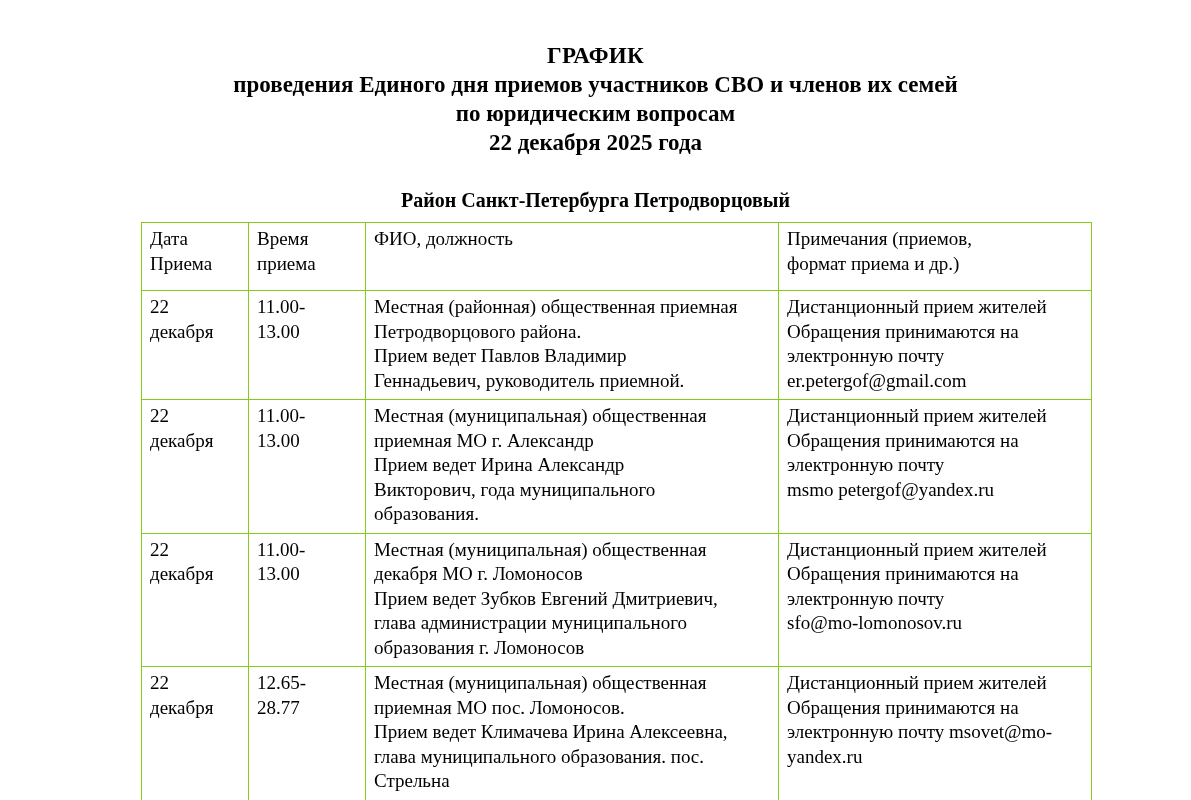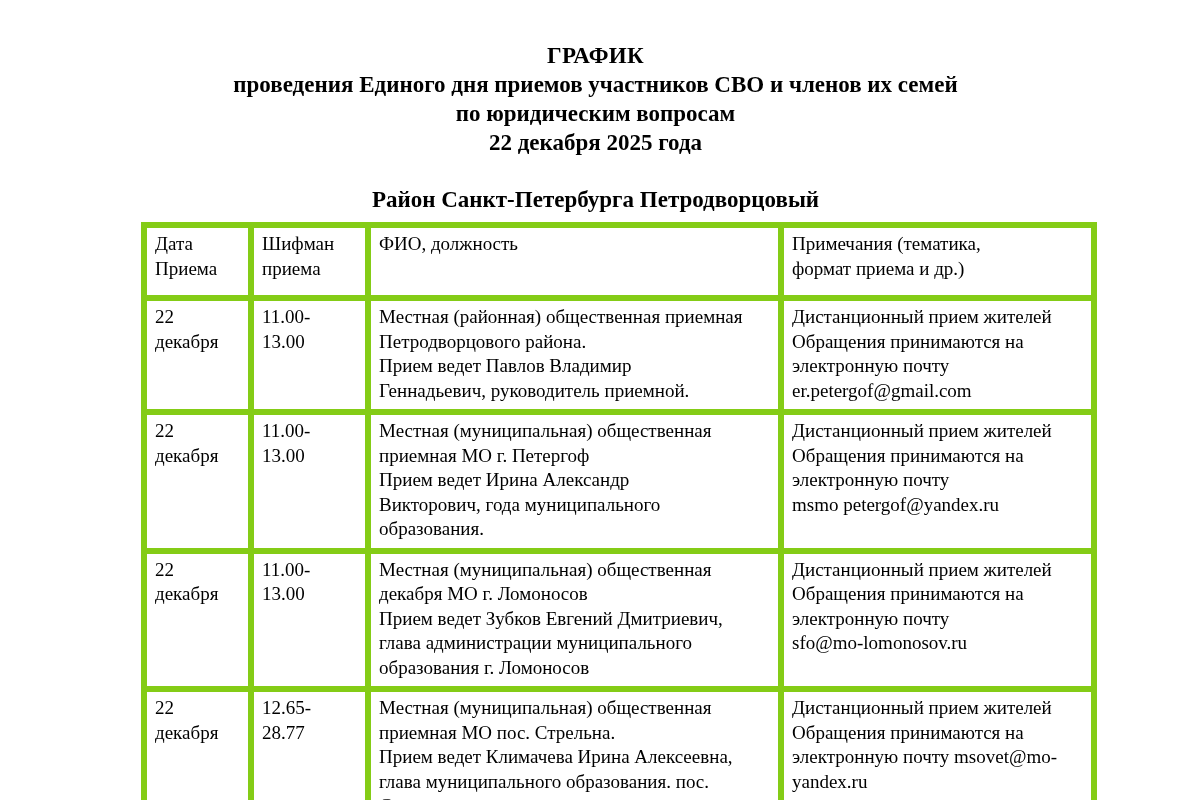--- a/index.html
+++ b/index.html
@@ -35,42 +35,42 @@
     line-height: 29px;
     letter-spacing: 0.3px;
   }
   .doc-subtitle-line {
     font-size: 23px;
     font-weight: bold;
     line-height: 29px;
   }
   .district-heading {
     text-align: center;
-    font-size: 23px;
+    font-size: 20px;
     font-weight: bold;
     margin-top: 29px;
     line-height: 28px;
   }
 
   
   .table-wrap {
     position: absolute;
     left: 141px;
     top: 222px;
     width: 950px;
   }
   table.schedule {
     border-collapse: collapse;
     width: 950px;
     table-layout: fixed;
     font-size: 19px;
   }
   table.schedule td,
   table.schedule th {
-    border: 6px solid #84cc16;
+    border: 1px solid #84cc16;
     vertical-align: top;
     padding: 4px 7px 6px 8px;
     text-align: left;
     font-weight: normal;
     line-height: 24.5px;
   }
   table.schedule thead th {
     height: 57px;
   }
   .col-date   { width: 107px; }
@@ -109,28 +109,28 @@
         <col class="col-person">
         <col class="col-notes">
       </colgroup>
       <thead>
         <tr>
           <th>
             <span class="hdr-line">Дата</span>
             <span class="hdr-line">Приема</span>
           </th>
           <th>
-            <span class="hdr-line">Шифман</span>
+            <span class="hdr-line">Время</span>
             <span class="hdr-line">приема</span>
           </th>
           <th>
             <span class="hdr-line">ФИО, должность</span>
           </th>
           <th>
-            <span class="hdr-line">Примечания (тематика,</span>
+            <span class="hdr-line">Примечания (приемов,</span>
             <span class="hdr-line">формат приема и др.)</span>
           </th>
         </tr>
       </thead>
       <tbody>
 
         <tr class="row-1">
           <td>
             <span class="cell-line">22</span>
             <span class="cell-line">декабря</span>
@@ -157,21 +157,21 @@
           <td>
             <span class="cell-line">22</span>
             <span class="cell-line">декабря</span>
           </td>
           <td>
             <span class="cell-line">11.00-</span>
             <span class="cell-line">13.00</span>
           </td>
           <td>
             <span class="cell-line">Местная (муниципальная) общественная</span>
-            <span class="cell-line">приемная МО г. Петергоф</span>
+            <span class="cell-line">приемная МО г. Александр</span>
             <span class="cell-line">Прием ведет Ирина Александр</span>
             <span class="cell-line">Викторович, года муниципального</span>
             <span class="cell-line">образования.</span>
           </td>
           <td>
             <span class="cell-line">Дистанционный прием жителей</span>
             <span class="cell-line">Обращения принимаются на</span>
             <span class="cell-line">электронную почту</span>
             <span class="cell-line">msmo petergof@yandex.ru</span>
           </td>
@@ -205,21 +205,21 @@
           <td>
             <span class="cell-line">22</span>
             <span class="cell-line">декабря</span>
           </td>
           <td>
             <span class="cell-line">12.65-</span>
             <span class="cell-line">28.77</span>
           </td>
           <td>
             <span class="cell-line">Местная (муниципальная) общественная</span>
-            <span class="cell-line">приемная МО пос. Стрельна.</span>
+            <span class="cell-line">приемная МО пос. Ломоносов.</span>
             <span class="cell-line">Прием ведет Климачева Ирина Алексеевна,</span>
             <span class="cell-line">глава муниципального образования. пос.</span>
             <span class="cell-line">Стрельна</span>
           </td>
           <td>
             <span class="cell-line">Дистанционный прием жителей</span>
             <span class="cell-line">Обращения принимаются на</span>
             <span class="cell-line">электронную почту msovet@mo-</span>
             <span class="cell-line">yandex.ru</span>
           </td>

